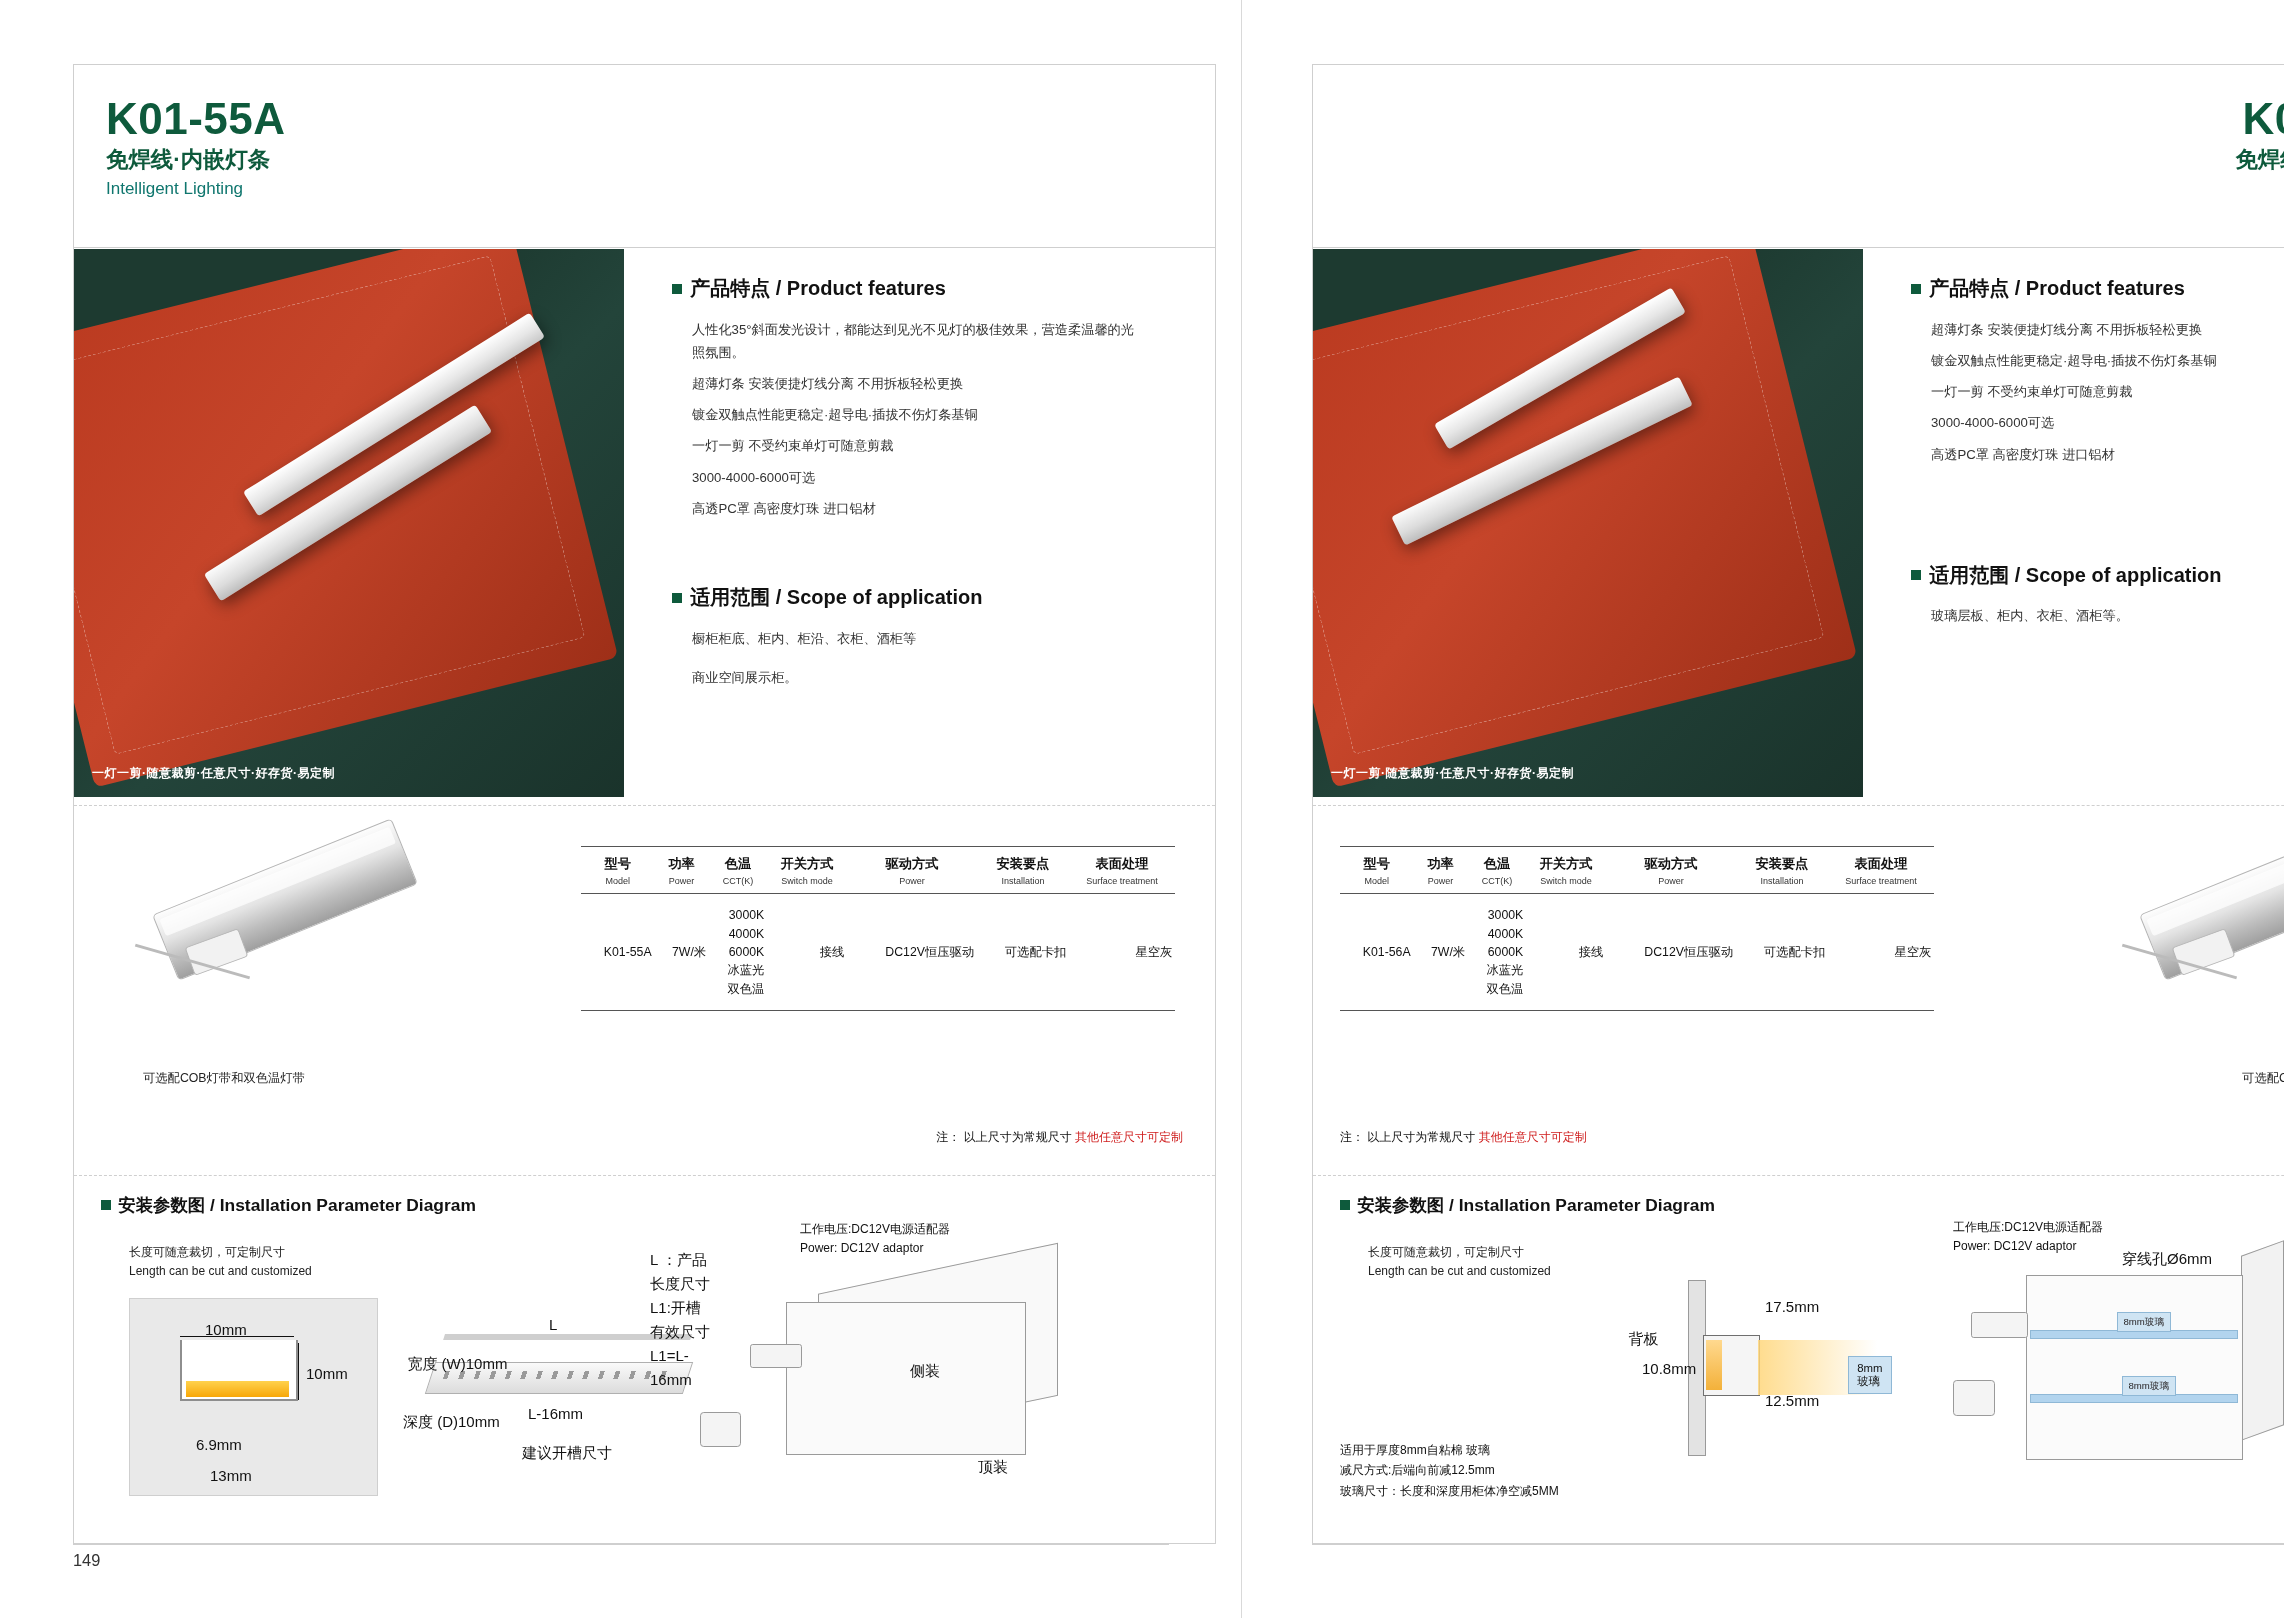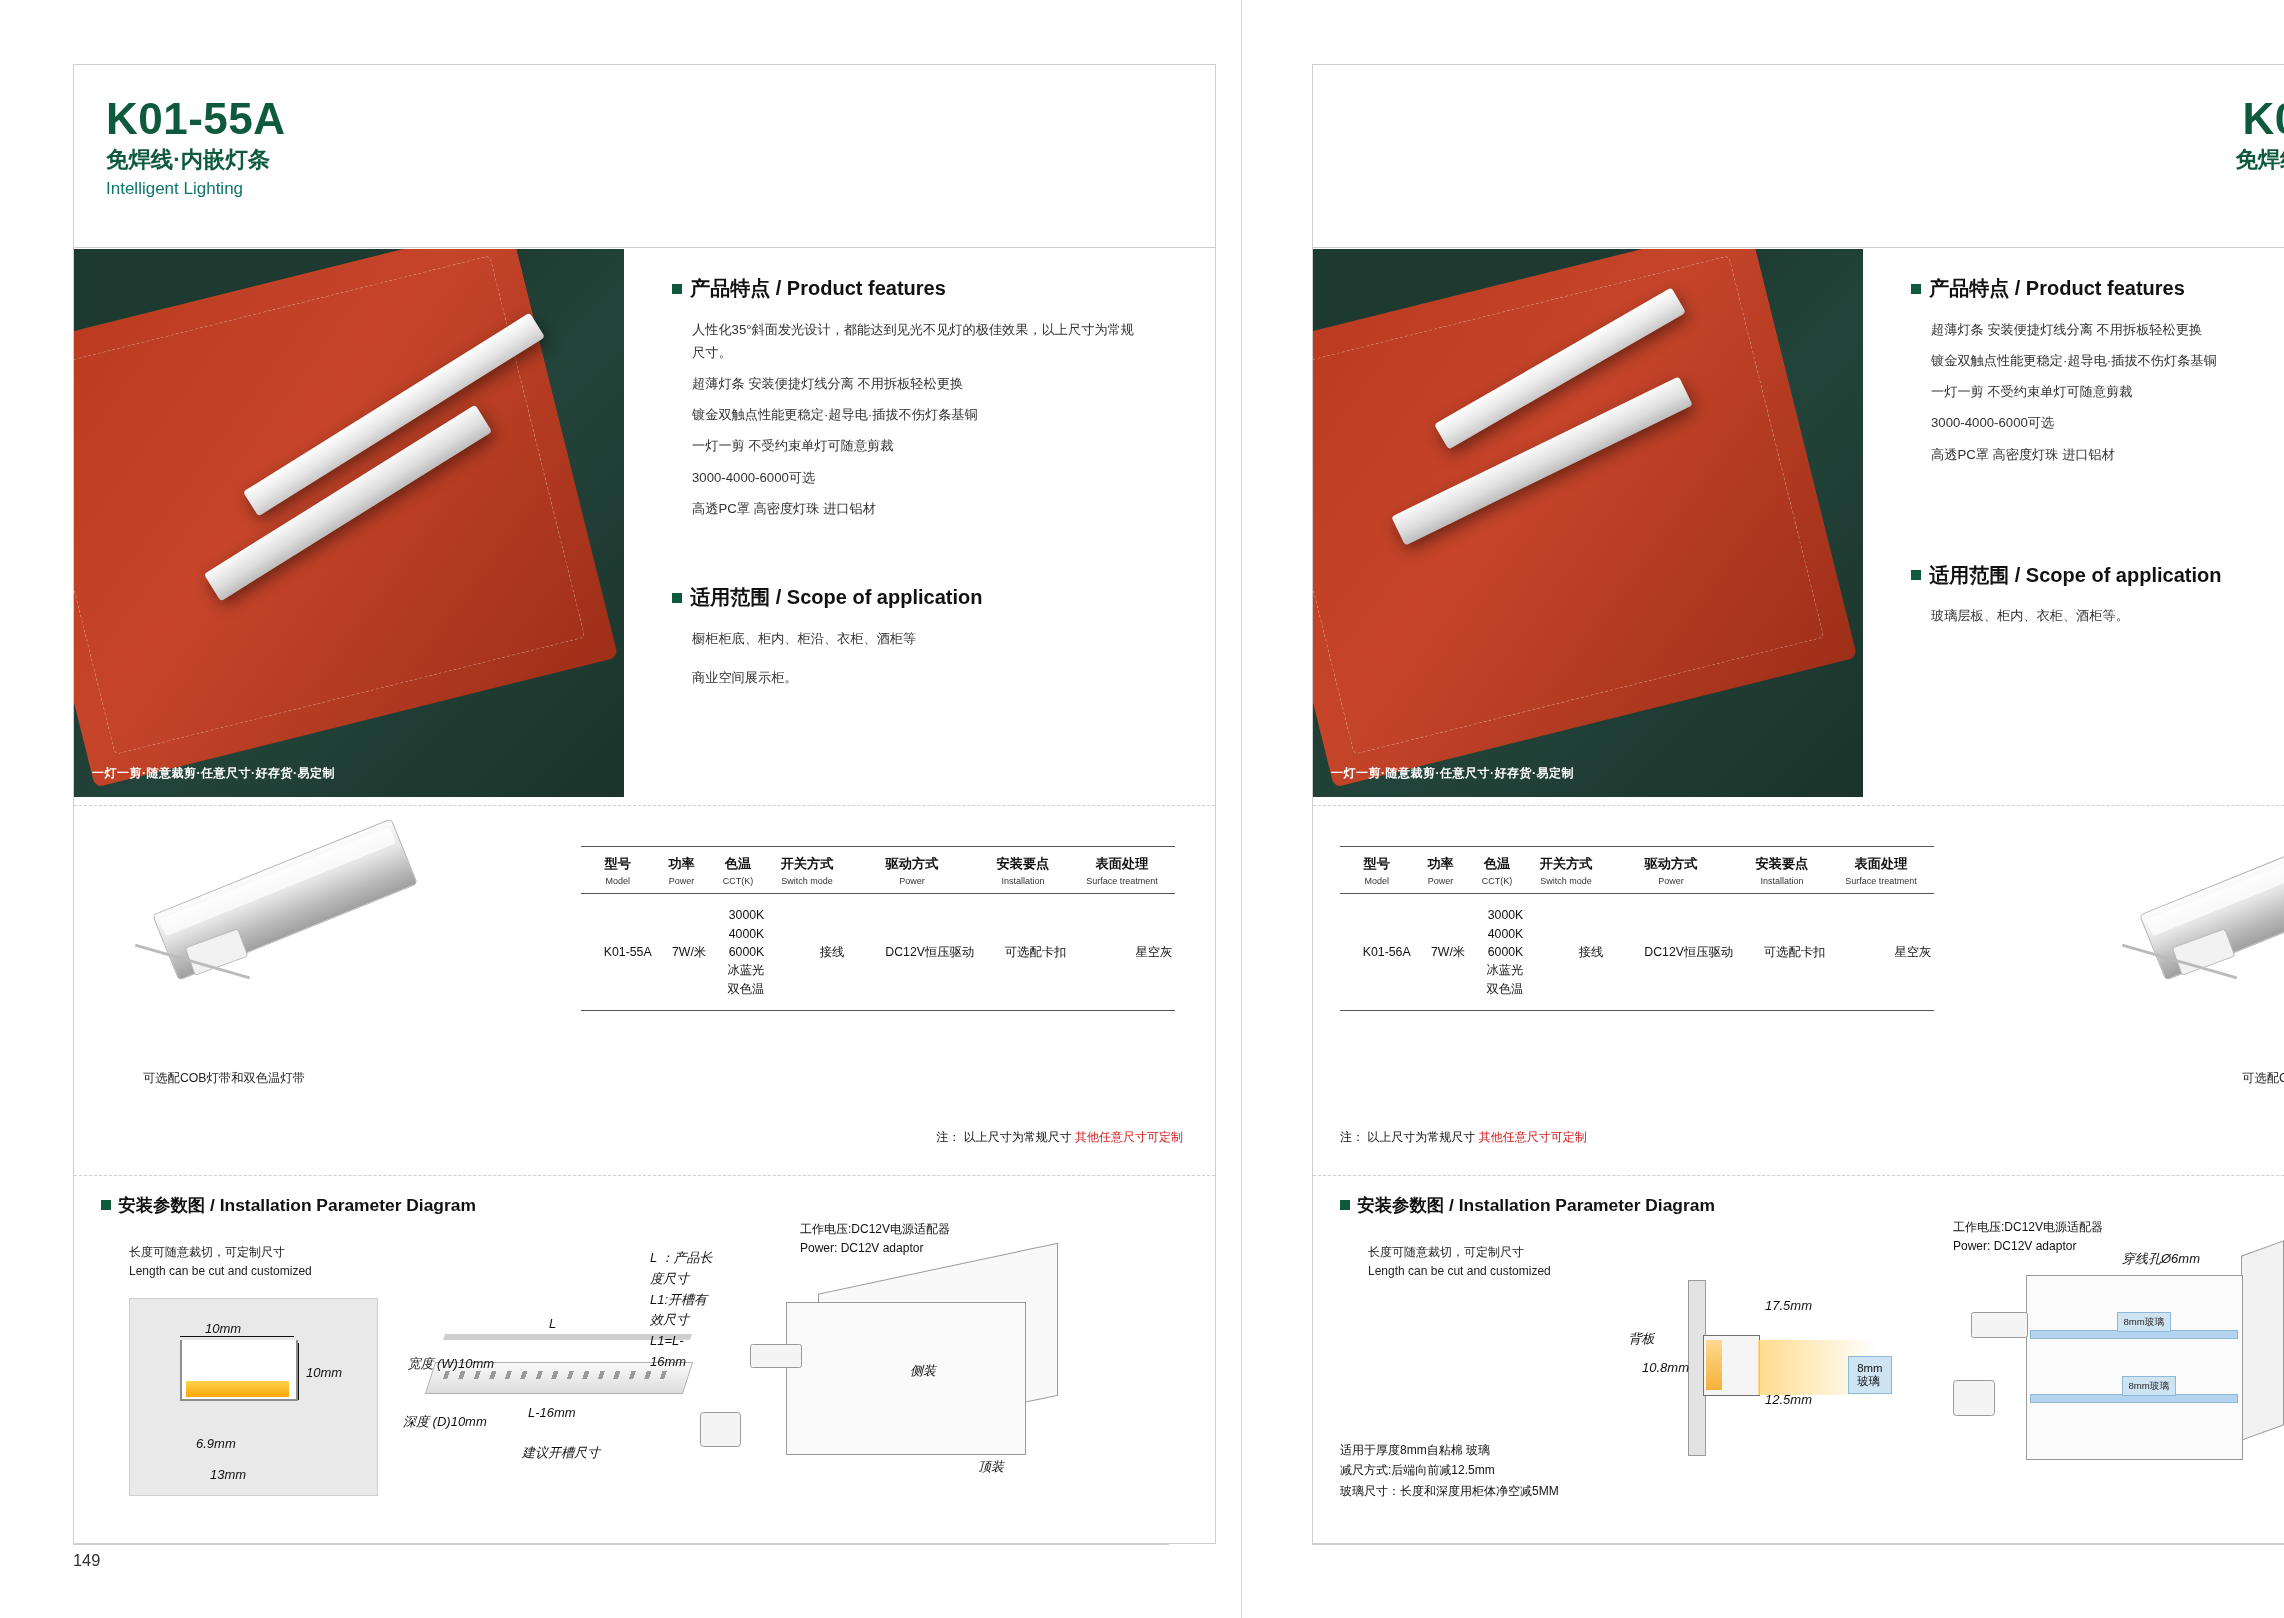--- a/index.html
+++ b/index.html
@@ -78,21 +78,21 @@
   .inst-h{position:absolute;left:27px;top:0;font-size:17.4px;font-weight:bold;color:#111;display:flex;align-items:center;gap:7.3px;}
   .inst-note{position:absolute;left:55px;top:50px;font-size:12px;line-height:1.6;color:#222;}
   .volt{position:absolute;font-size:12px;line-height:1.6;color:#111;}
   .page.left .volt{left:726px;top:27px;}
   .page.right .volt{left:640px;top:25px;}
 
   
   .dwg-sec{position:absolute;left:55px;top:105px;width:247px;height:196px;background:#e9e9e9;border:0.9px solid #cfcfcf;}
   .dwg-sec .chan{position:absolute;left:50px;top:41px;width:114px;height:59px;border:2.7px solid #8e8e8e;border-top:none;background:#fff;}
   .dwg-sec .glow{position:absolute;left:56px;top:82px;width:103px;height:15.5px;background:linear-gradient(180deg,#ffd24d,#f7a708);filter:blur(0.5px);}
-  .dim{position:absolute;font-size:13px;color:#111;font-style:italic;}
+  .dim{position:absolute;font-size:15px;color:#111;}
   .dimline{position:absolute;background:#111;}
 
   .dwg-strip{position:absolute;left:338px;top:114px;width:301px;height:183px;}
   .strip{position:absolute;left:18px;top:55px;width:256px;height:30px;background:linear-gradient(180deg,#fafafa,#dcdcdc);border:0.9px solid #b0b0b0;transform:skewX(-18deg);}
   .strip-dots{position:absolute;left:32px;top:64px;width:228px;height:8.2px;background:repeating-linear-gradient(90deg,#9a9a9a 0 4.6px,transparent 4.6px 15.5px);transform:skewX(-18deg);}
   .strip-top{position:absolute;left:32px;top:27px;width:247px;height:6.4px;background:#cfcfcf;transform:skewX(-18deg);}
 
   .dwg-box{position:absolute;left:685px;top:82px;width:320px;height:215px;}
   .boxface{position:absolute;left:27px;top:27px;width:238px;height:151px;border:1.4px solid #9a9a9a;background:#fafafa;}
   .boxtop{position:absolute;left:27px;top:27px;width:238px;height:151px;border:1.4px solid #9a9a9a;transform:skewY(-12deg) translate(32px,-27px);background:rgba(245,245,245,.6);}
@@ -148,21 +148,21 @@
         <div class="bar-a"></div>
         <div class="hero-tag">一灯一剪·随意裁剪·任意尺寸·好存货·易定制</div>
       </div>
 
       <div class="feat">
         <div class="feat-h">
           <span class="sq"></span>
           <span>产品特点 / Product features</span>
         </div>
         <div class="feat-body">
-          <p>人性化35°斜面发光设计，都能达到见光不见灯的极佳效果，以上尺寸为常规尺寸。</p>
+          <p>人性化35°斜面发光设计，都能达到见光不见灯的极佳效果，营造柔温馨的光照氛围。</p>
           <p>超薄灯条 安装便捷灯线分离 不用拆板轻松更换</p>
           <p>镀金双触点性能更稳定·超导电·插拔不伤灯条基铜</p>
           <p>一灯一剪 不受约束单灯可随意剪裁</p>
           <p>3000-4000-6000可选</p>
           <p>高透PC罩 高密度灯珠 进口铝材</p>
         </div>
 
         <div class="feat-h feat2">
           <span class="sq"></span>
           <span>适用范围 / Scope of application</span>

